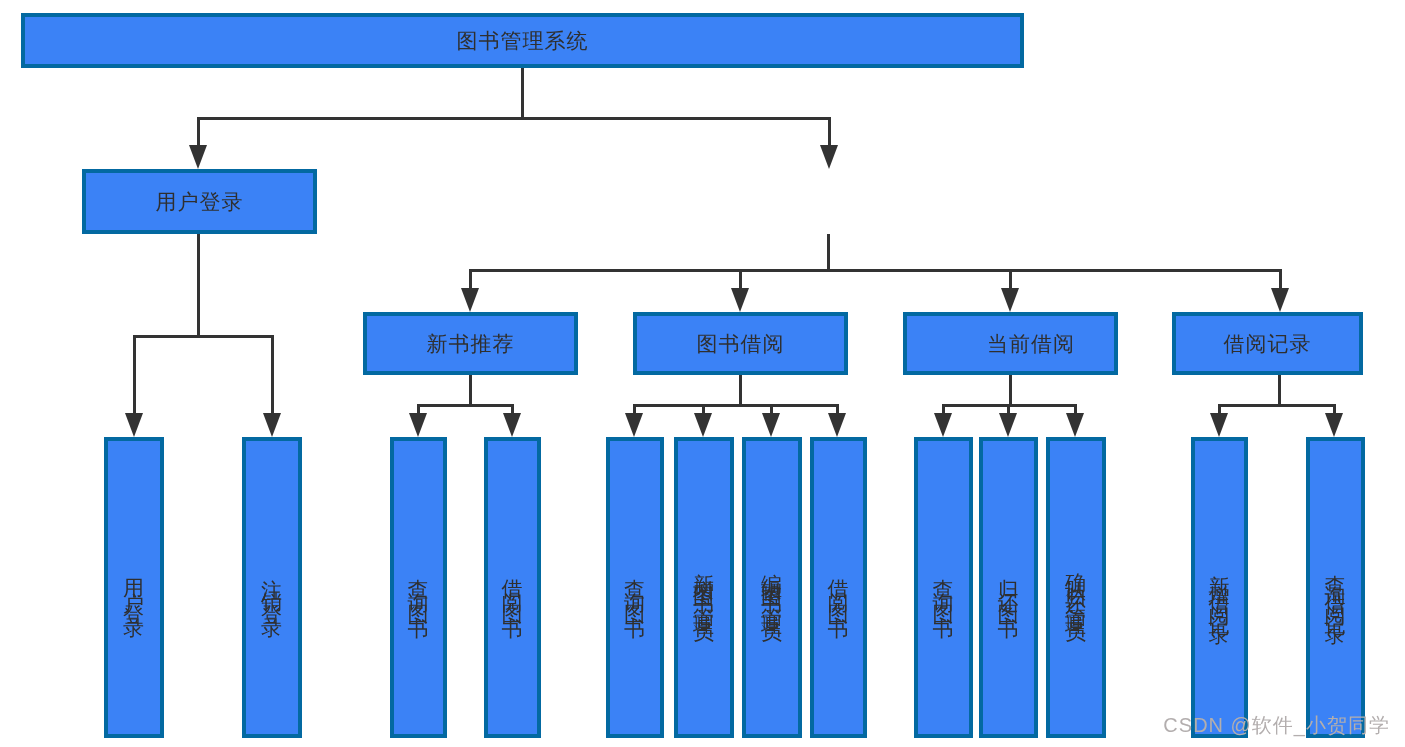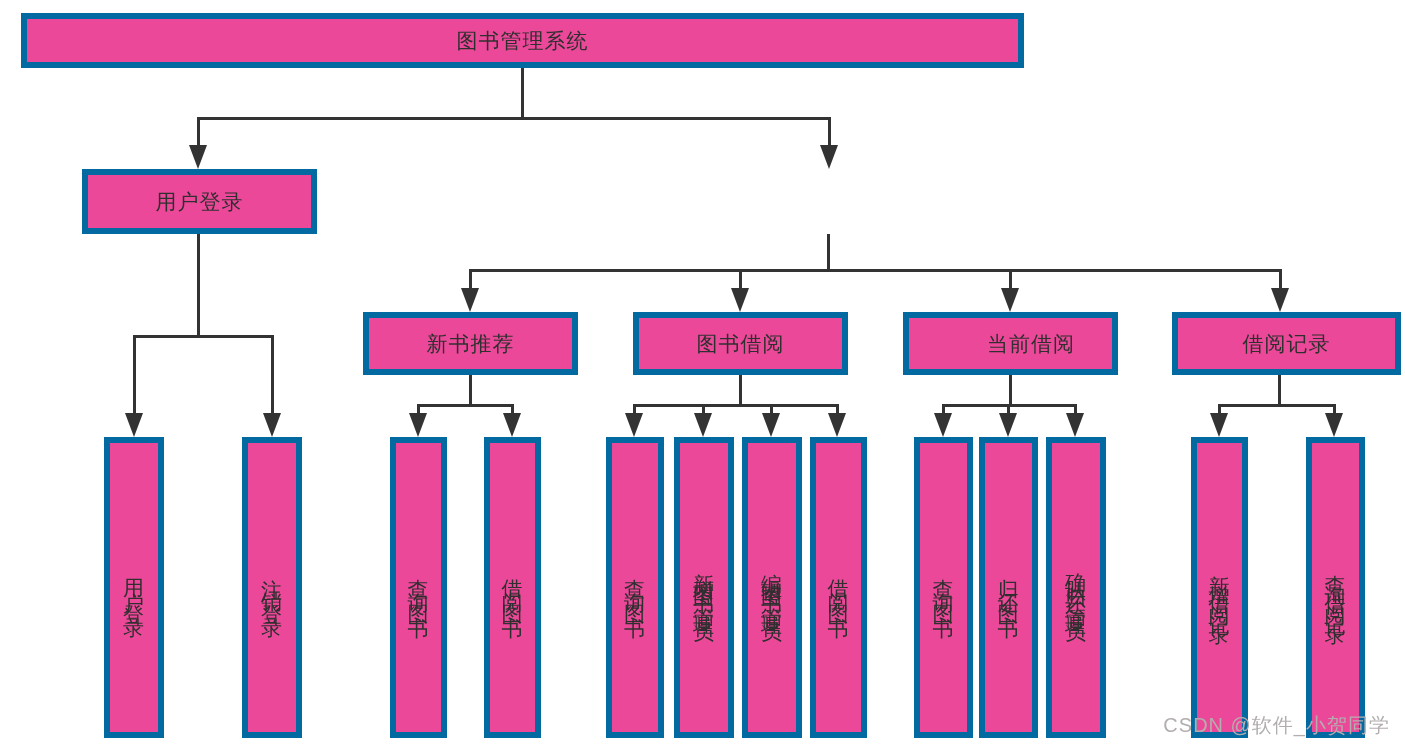--- a/index.html
+++ b/index.html
@@ -1,21 +1,21 @@
 <!DOCTYPE html>
 <html><head>
 <meta charset="utf-8">
 <style>
   html,body{margin:0;padding:0;background:#ffffff;}
   #canvas{
     position:relative;width:1405px;height:747px;background:#ffffff;overflow:hidden;
     font-family:"Liberation Sans","DejaVu Sans",sans-serif;color:#2f2f2f;
   }
   .node{
-    position:absolute;box-sizing:border-box;border:6px solid #0369a1;background:#ec4899;
+    position:absolute;box-sizing:border-box;border:4px solid #0369a1;background:#3b82f6;
     display:flex;align-items:center;justify-content:center;z-index:2;
   }
   .node .hlabel{font-size:21px;letter-spacing:1px;white-space:nowrap;}
   .leaf .vlabel{
     writing-mode:vertical-rl;text-orientation:mixed;font-size:21px;line-height:1;
     white-space:nowrap;
   }
   .sp-lg{letter-spacing:13px;}
   .sp-md{letter-spacing:10px;}
   .sp-sm{letter-spacing:7px;}
@@ -51,21 +51,21 @@
   </div>
 
   <div class="node" style="left:633px;top:312px;width:215px;height:63px;">
     <span class="hlabel">图书借阅</span>
   </div>
 
   <div class="node" style="left:903px;top:312px;width:215px;height:63px;padding-left:41px;">
     <span class="hlabel">当前借阅</span>
   </div>
 
-  <div class="node" style="left:1172px;top:312px;width:229px;height:63px;">
+  <div class="node" style="left:1172px;top:312px;width:191px;height:63px;">
     <span class="hlabel">借阅记录</span>
   </div>
 
   <div class="node leaf" style="left:104px;top:437px;width:60px;height:301px;">
     <span class="vlabel sp-lg">用户登录</span>
   </div>
   <div class="node leaf" style="left:242px;top:437px;width:60px;height:301px;">
     <span class="vlabel sp-lg">注销登录</span>
   </div>
 

